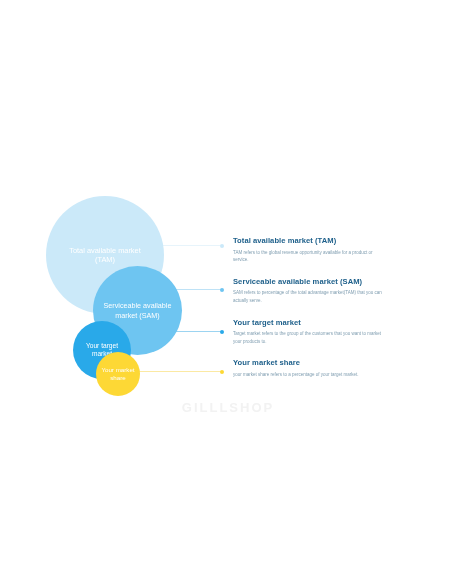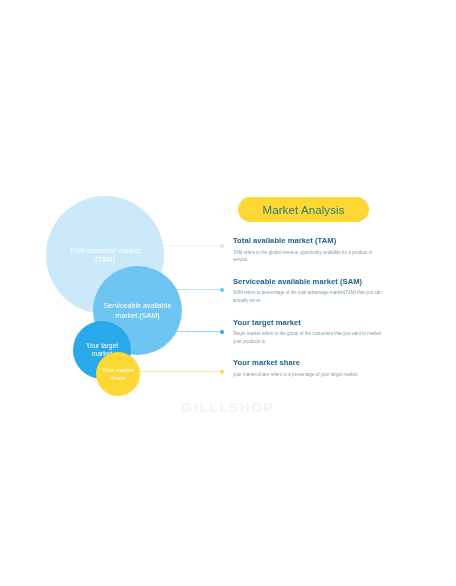--- a/index.html
+++ b/index.html
@@ -192,23 +192,20 @@
   <div class="circle" id="circle-sam">
     <span class="circle-label">Serviceable available market (SAM)</span>
   </div>
   <div class="circle" id="circle-target">
     <span class="circle-label">Your target market</span>
   </div>
   <div class="circle" id="circle-share">
     <span class="circle-label">Your market share</span>
   </div>
 
-  <div id="badge-market-analysis">
-    <span>Market Analysis</span>
-  </div>
 
   <div id="detail-list">
 
     <div class="detail-item">
       <p class="detail-heading">Total available market (TAM)</p>
       <p class="detail-desc">TAM refers to the global revenue opportunity available for a product or service.</p>
     </div>
 
     <div class="detail-item">
       <p class="detail-heading">Serviceable available market (SAM)</p>

